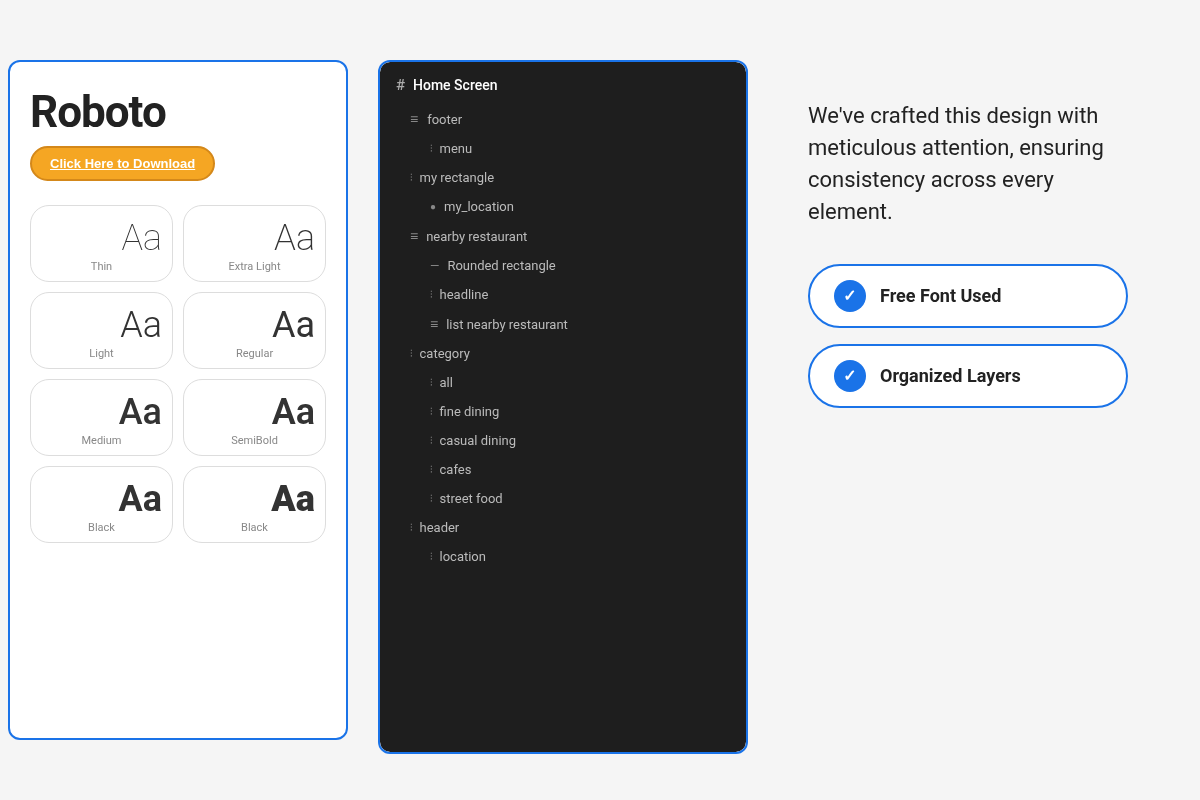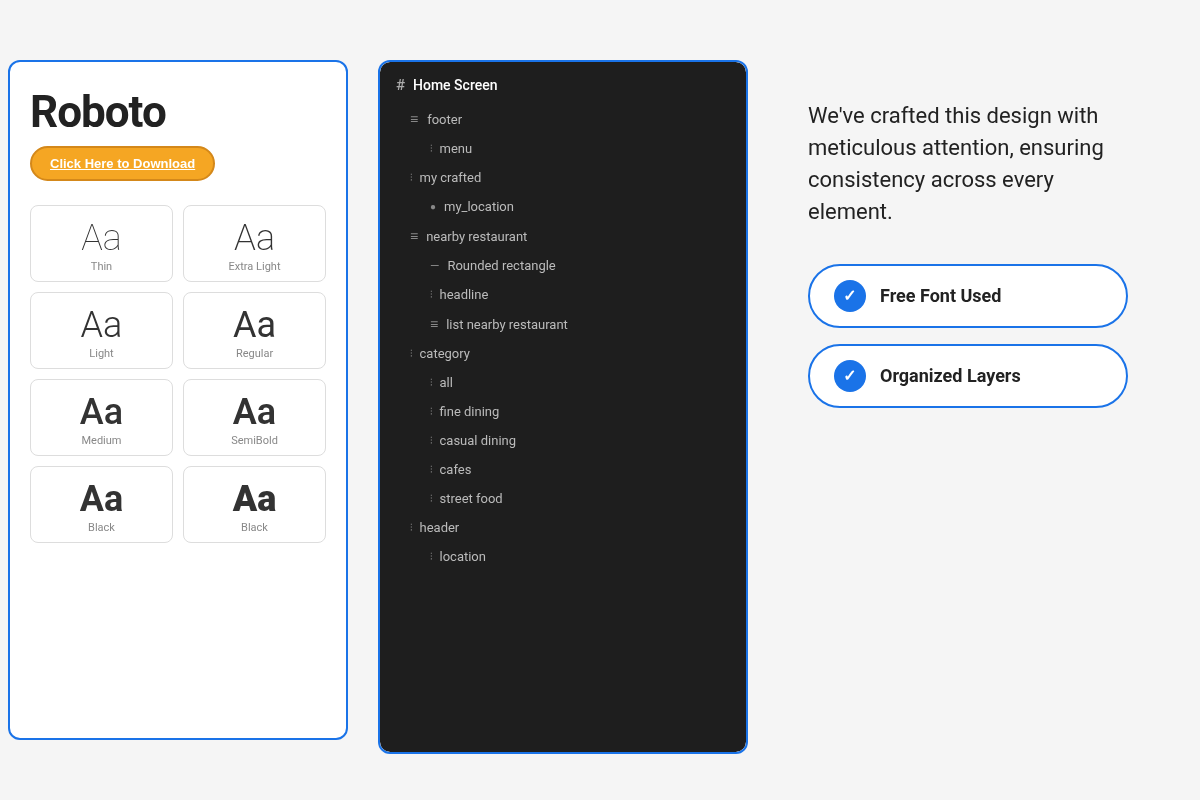--- a/index.html
+++ b/index.html
@@ -58,25 +58,25 @@
     }
 
     .font-variants-grid {
       display: grid;
       grid-template-columns: 1fr 1fr;
       gap: 10px;
     }
 
     .font-variant-card {
       border: 1px solid #ddd;
-      border-radius: 8px;
+      border-radius: 19px;
       padding: 14px 10px 8px 10px;
       display: flex;
       flex-direction: column;
-      align-items: center;
+      align-items: flex-end;
     }
 
     .font-variant-preview {
       font-size: 36px;
       color: #333;
       margin-bottom: 4px;
       line-height: 1;
     }
 
     .font-variant-label {
@@ -244,21 +244,21 @@
       <span>footer</span>
     </div>
 
     <div class="layer-item indent-2">
       <span style="color:#888; font-size:10px; letter-spacing:-1px;">⫶</span>
       <span>menu</span>
     </div>
 
     <div class="layer-item">
       <span style="color:#888; font-size:10px; letter-spacing:-1px;">⫶</span>
-      <span>my crafted</span>
+      <span>my rectangle</span>
     </div>
 
     <div class="layer-item indent-2">
       <span style="color:#888; font-size:10px;">●</span>
       <span>my_location</span>
     </div>
 
     <div class="layer-item">
       <span style="color:#888; font-size:14px;">≡</span>
       <span>nearby restaurant</span>

